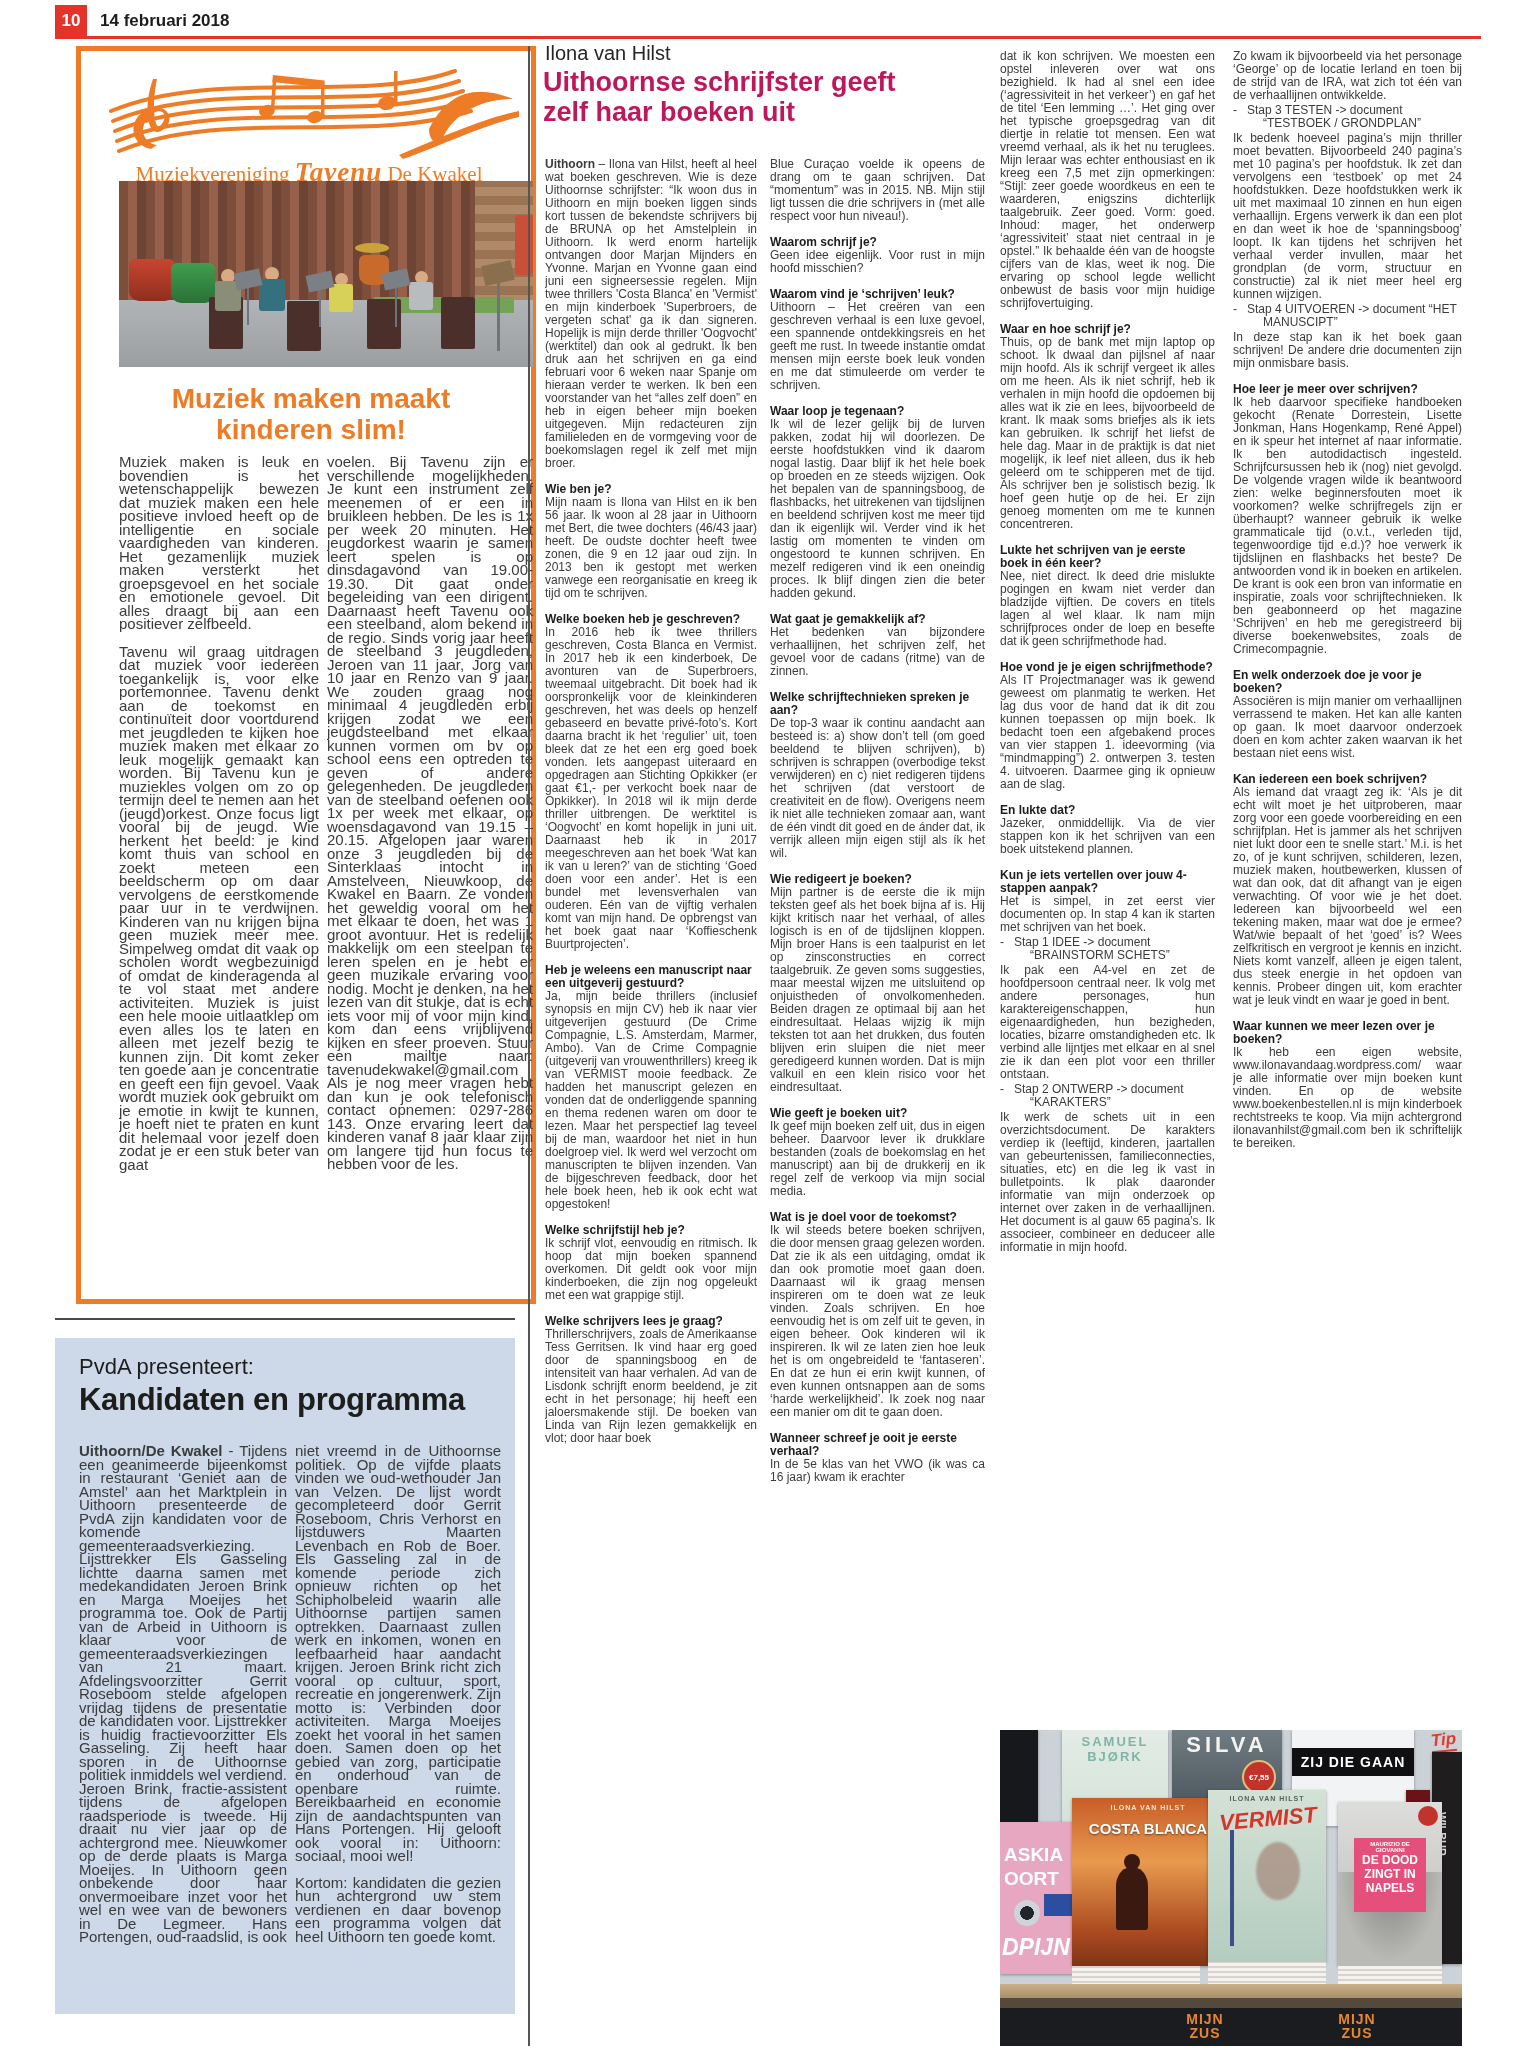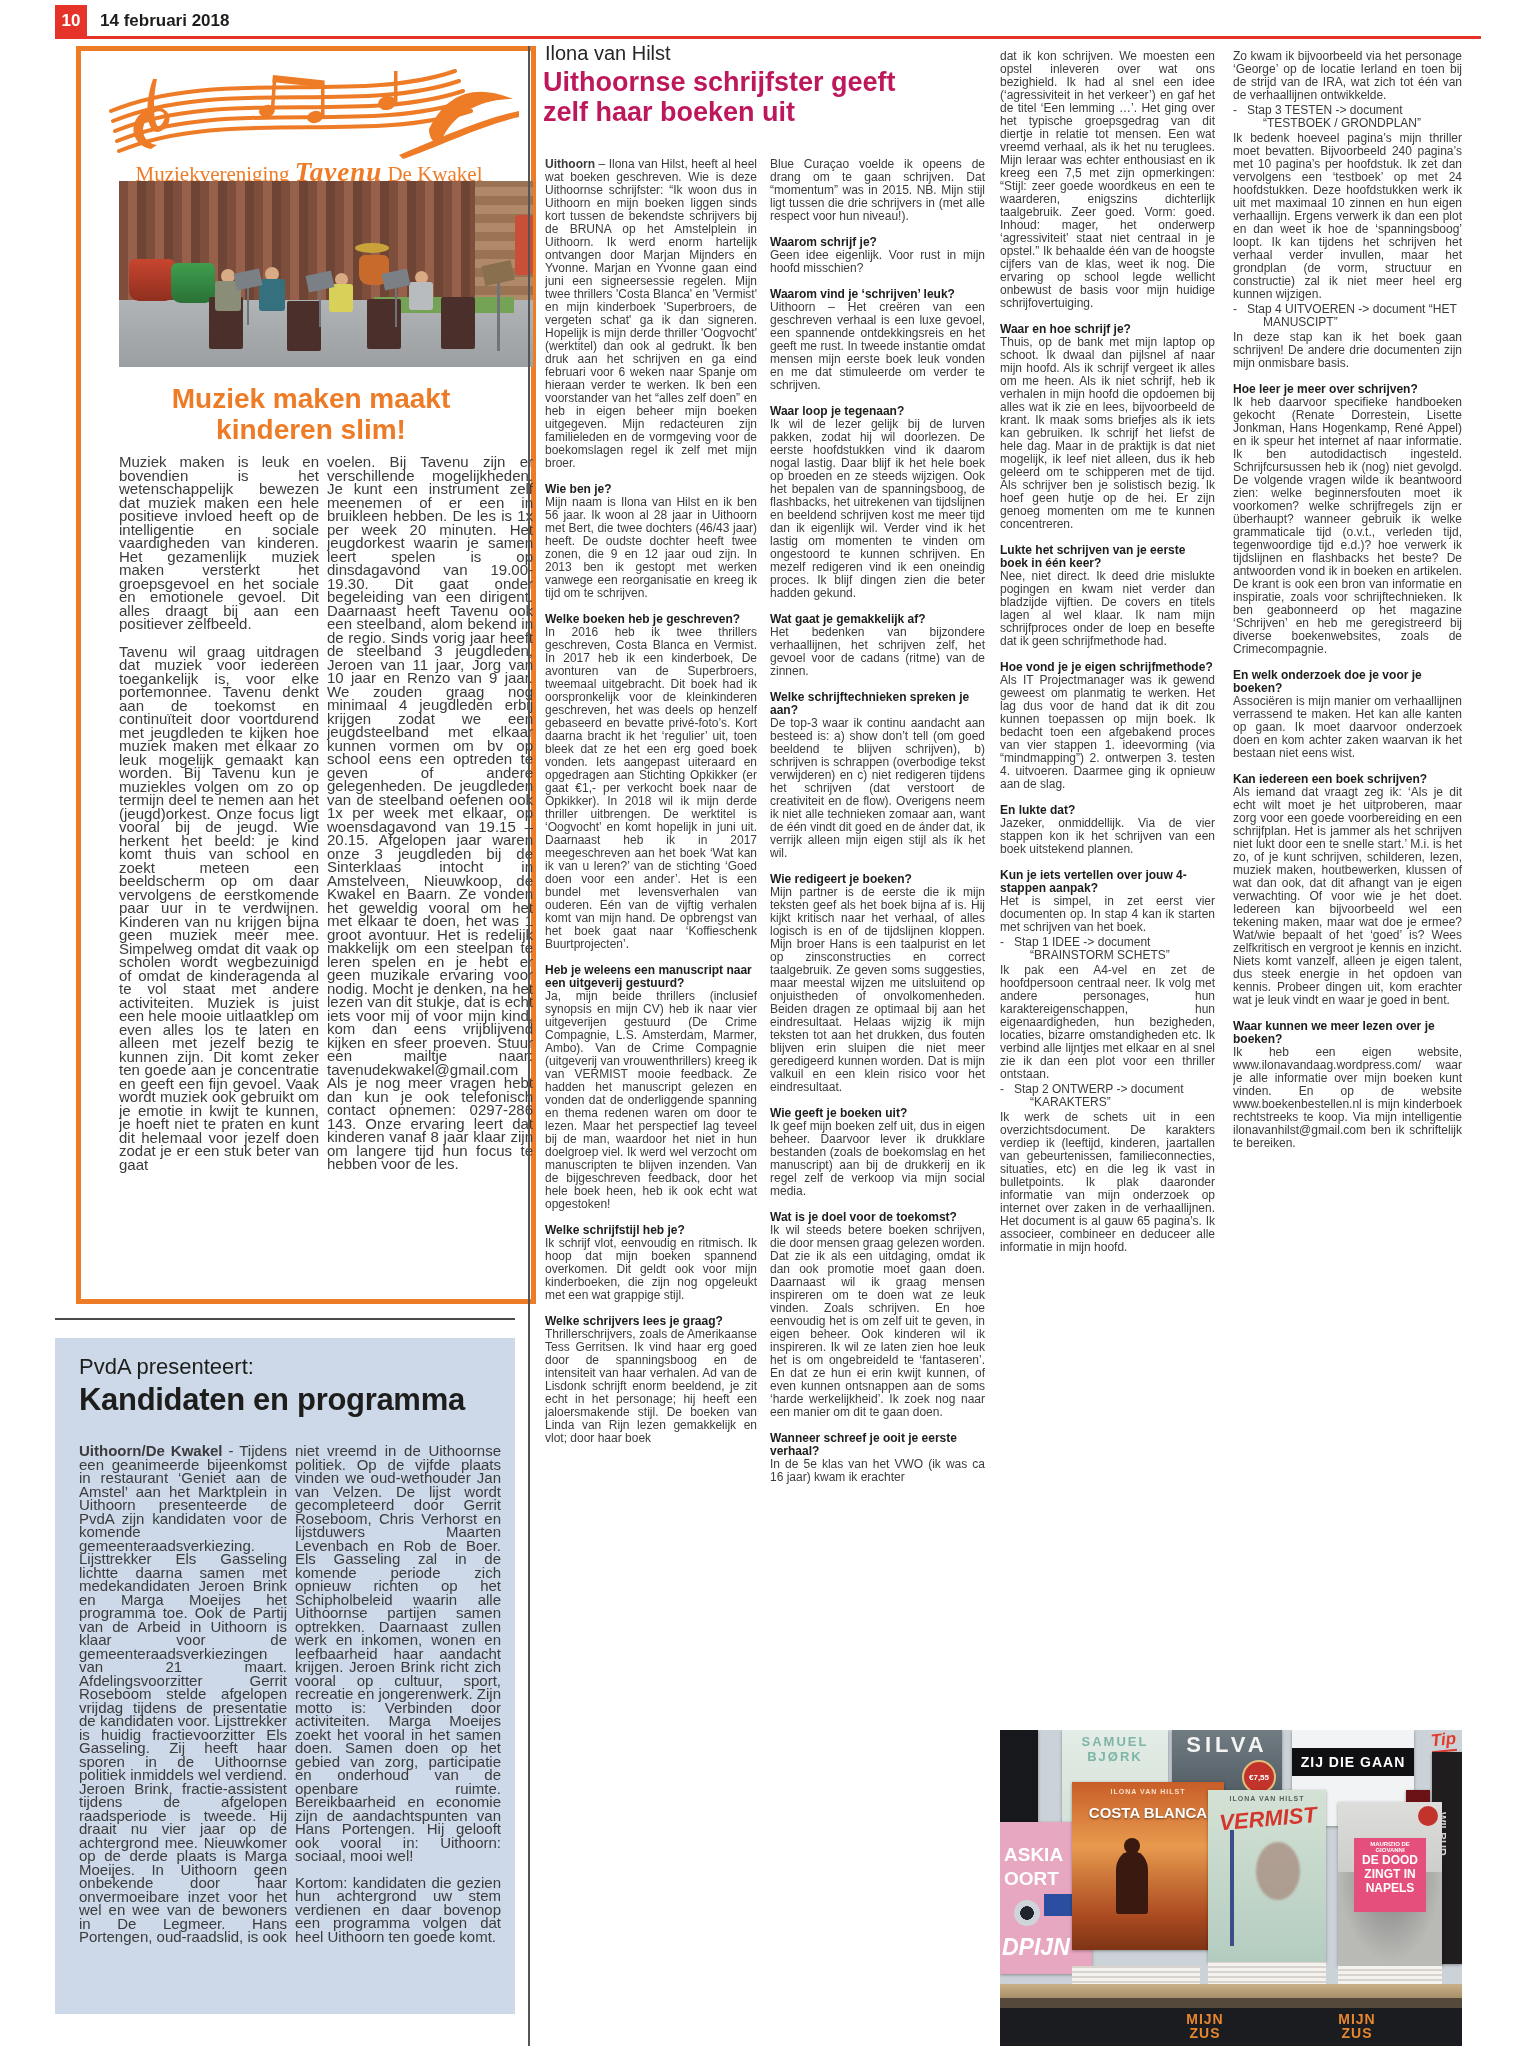--- a/index.html
+++ b/index.html
@@ -224,21 +224,21 @@
       <p class="tight">Ik bedenk hoeveel pagina’s mijn thriller moet bevatten. Bijvoorbeeld 240 pagina’s met 10 pagina’s per hoofdstuk. Ik zet dan vervolgens een ‘testboek’ op met 24 hoofdstukken. Deze hoofdstukken werk ik uit met maximaal 10 zinnen en hun eigen verhaallijn. Ergens verwerk ik dan een plot en dan weet ik hoe de ‘spanningsboog’ loopt. Ik kan tijdens het schrijven het verhaal verder invullen, maar het grondplan (de vorm, structuur en constructie) zal ik niet meer heel erg kunnen wijzigen.</p>
       <p class="step">-&nbsp;&nbsp;&nbsp;Stap 4 UITVOEREN -&gt; document “HET MANUSCIPT”</p>
       <p class="tight">In deze stap kan ik het boek gaan schrijven! De andere drie documenten zijn mijn onmisbare basis.</p>
       <h4>Hoe leer je meer over schrijven?</h4>
       <p>Ik heb daarvoor specifieke handboeken gekocht (Renate Dorrestein, Lisette Jonkman, Hans Hogenkamp, René Appel) en ik speur het internet af naar informatie. Ik ben autodidactisch ingesteld. Schrijfcursussen heb ik (nog) niet gevolgd. De volgende vragen wilde ik beantwoord zien: welke beginnersfouten moet ik voorkomen? welke schrijfregels zijn er überhaupt? wanneer gebruik ik welke grammaticale tijd (o.v.t., verleden tijd, tegenwoordige tijd e.d.)? hoe verwerk ik tijdslijnen en flashbacks het beste? De antwoorden vond ik in boeken en artikelen. De krant is ook een bron van informatie en inspiratie, zoals voor schrijftechnieken. Ik ben geabonneerd op het magazine ‘Schrijven’ en heb me geregistreerd bij diverse boekenwebsites, zoals de Crimecompagnie.</p>
       <h4>En welk onderzoek doe je voor je boeken?</h4>
       <p>Associëren is mijn manier om verhaallijnen verrassend te maken. Het kan alle kanten op gaan. Ik moet daarvoor onderzoek doen en kom achter zaken waarvan ik het bestaan niet eens wist.</p>
       <h4>Kan iedereen een boek schrijven?</h4>
       <p>Als iemand dat vraagt zeg ik: ‘Als je dit echt wilt moet je het uitproberen, maar zorg voor een goede voorbereiding en een schrijfplan. Het is jammer als het schrijven niet lukt door een te snelle start.’ M.i. is het zo, of je kunt schrijven, schilderen, lezen, muziek maken, houtbewerken, klussen of wat dan ook, dat dit afhangt van je eigen verwachting. Of voor wie je het doet. Iedereen kan bijvoorbeeld wel een tekening maken, maar wat doe je ermee? Wat/wie bepaalt of het ‘goed’ is? Wees zelfkritisch en vergroot je kennis en inzicht. Niets komt vanzelf, alleen je eigen talent, dus steek energie in het opdoen van kennis. Probeer dingen uit, kom erachter wat je leuk vindt en waar je goed in bent.</p>
       <h4>Waar kunnen we meer lezen over je boeken?</h4>
-      <p>Ik heb een eigen website, www.ilonavandaag.wordpress.com/ waar je alle informatie over mijn boeken kunt vinden. En op de website www.boekenbestellen.nl is mijn kinderboek rechtstreeks te koop. Via mijn intelligentie ilonavanhilst@gmail.com ben ik schriftelijk te bereiken.</p>
+      <p>Ik heb een eigen website, www.ilonavandaag.wordpress.com/ waar je alle informatie over mijn boeken kunt vinden. En op de website www.boekenbestellen.nl is mijn kinderboek rechtstreeks te koop. Via mijn achtergrond ilonavanhilst@gmail.com ben ik schriftelijk te bereiken.</p>
     </div>
 
   <div class="abs photo-books" style="left:1000px;top:1730px;width:462px;height:316px;">
 
     <div class="book" style="left:0;top:0;width:38px;height:200px;background:#17181c;"></div>
 
     <div class="book" style="left:62px;top:0;width:106px;height:170px;background:linear-gradient(#e3ece6,#c8dace);">
       <div class="cover-label" style="left:0;top:4px;width:100%;text-align:center;color:#7fb5a8;font-size:13px;letter-spacing:2px;">SAMUEL BJØRK</div>
       <div class="cover-label" style="left:6px;top:118px;color:#8a9aa0;font-size:11px;">DE DOODSVOGEL</div>
     </div>
@@ -263,21 +263,21 @@
     <div class="book" style="left:406px;top:60px;width:24px;height:172px;background:#6b1216;"></div>
 
     <div class="book" style="left:0;top:92px;width:92px;height:152px;background:#e8a7c0;">
       <div class="cover-label" style="left:4px;top:22px;color:#fff;font-size:19px;">ASKIA</div>
       <div class="cover-label" style="left:4px;top:46px;color:#fff;font-size:19px;">OORT</div>
       <div style="position:absolute;left:14px;top:78px;width:26px;height:26px;border-radius:50%;background:radial-gradient(circle at 50% 50%, #20242c 36%, #cfd4da 38%);"></div>
       <div style="position:absolute;left:44px;top:72px;width:30px;height:22px;background:#2b4ea0;"></div>
       <div class="cover-label" style="left:2px;top:112px;color:#fff;font-size:23px;font-style:italic;">DPIJN</div>
     </div>
 
-    <div class="book" style="left:72px;top:52px;width:152px;height:168px;background:linear-gradient(180deg,#c85d28,#e89a4e 38%,#aa4a20 80%,#7e3415);">
+    <div class="book" style="left:72px;top:68px;width:152px;height:168px;background:linear-gradient(180deg,#c85d28,#e89a4e 38%,#aa4a20 80%,#7e3415);">
       <div class="cover-label" style="left:0;top:6px;width:100%;text-align:center;color:#f7e2c8;font-size:7px;letter-spacing:1px;">ILONA VAN HILST</div>
       <div class="cover-label" style="left:0;top:22px;width:100%;text-align:center;color:#fff;font-size:15px;text-shadow:0 1px 2px rgba(0,0,0,.5);">COSTA BLANCA</div>
       <div style="position:absolute;left:52px;top:56px;width:16px;height:16px;border-radius:50%;background:#3a1a10;"></div>
       <div style="position:absolute;left:44px;top:70px;width:32px;height:62px;background:#3a1a10;border-radius:40% 40% 10% 10%/30% 30% 5% 5%;"></div>
     </div>
 
     <div class="book" style="left:208px;top:60px;width:118px;height:172px;background:linear-gradient(#d4e2d5,#b4ccc0);">
       <div class="cover-label" style="left:0;top:5px;width:100%;text-align:center;color:#58605c;font-size:7px;letter-spacing:1px;">ILONA VAN HILST</div>
       <div class="cover-label" style="left:8px;top:16px;width:104px;text-align:center;color:#d4352c;font-size:22px;font-style:italic;transform:rotate(-5deg);">VERMIST</div>
       <div style="position:absolute;left:22px;top:40px;width:4px;height:116px;background:#3c4e88;"></div>

